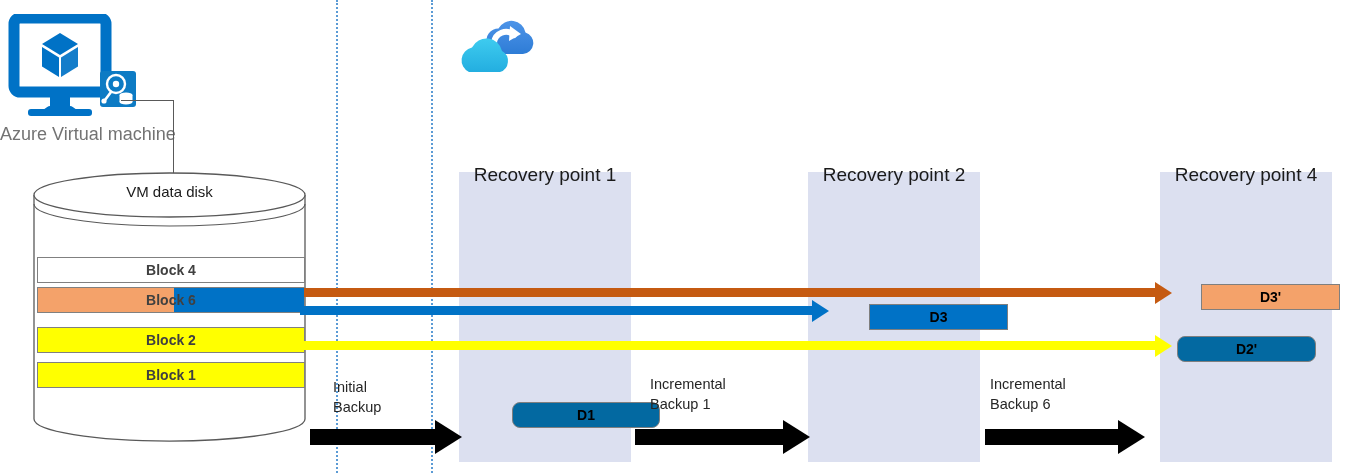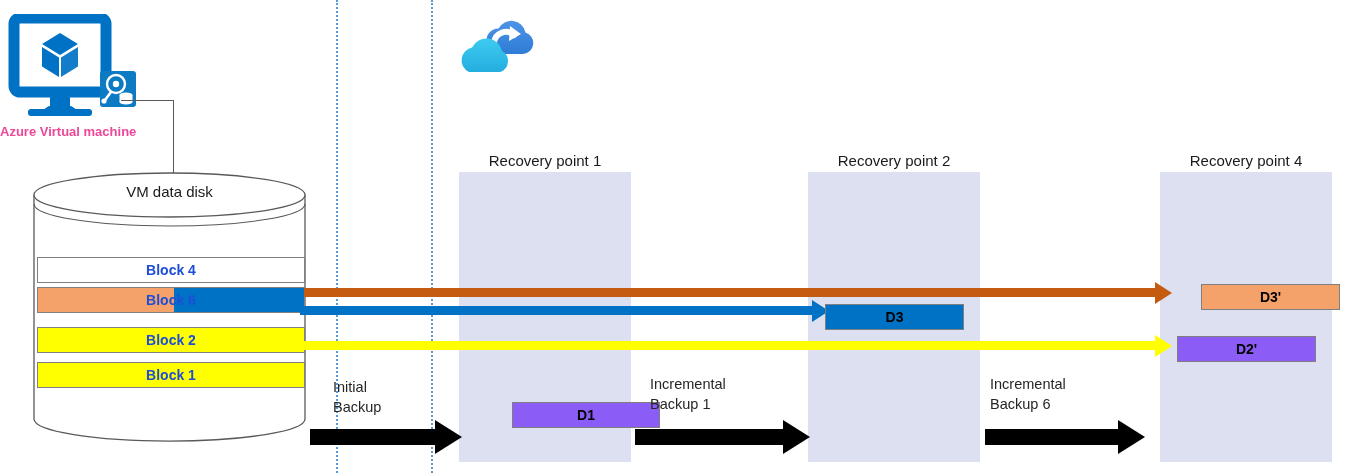--- a/index.html
+++ b/index.html
@@ -24,21 +24,21 @@
     width: 0;
     border-left: 2px dotted #5B9BD5;
     top: 0;
     height: 473px;
   }
 
   
   .vm-icon-wrap { left: 8px; top: 14px; width: 130px; height: 105px; }
   .vm-label {
     left: 0px; top: 124px; width: 175px;
-    font-size: 13px; color: #ec4899; white-space: nowrap; font-weight: bold;
+    font-size: 18px; color: #737373; white-space: nowrap;
   }
 
   
   .connector-h {
     left: 121px; top: 100px; width: 53px; height: 0;
     border-top: 1.4px solid #595959;
   }
   .connector-v {
     left: 173px; top: 100px; width: 0; height: 80px;
     border-left: 1.4px solid #595959;
@@ -54,53 +54,53 @@
     left: 33px; top: 183px; width: 273px;
     text-align: center; font-size: 15px; color: #1a1a1a;
   }
 
   
   .blk {
     left: 37px; width: 268px; height: 26px;
     box-sizing: border-box;
     border: 1.2px solid #808080;
     display: flex; align-items: center; justify-content: center;
-    font-size: 14px; font-weight: bold; color: #1d4ed8;
+    font-size: 14px; font-weight: bold; color: #404040;
     overflow: hidden;
   }
   .blk .blk-text { position: relative; z-index: 3; }
   .blk .half-left, .blk .half-right {
     position: absolute; top: 0; bottom: 0; z-index: 1;
   }
   .blk4 { top: 257px; background: #ffffff; }
   .blk3 { top: 287px; background: #F4B183; }
   .blk3 .half-left  { left: 0;    width: 136px; background: #F4A26A; }
   .blk3 .half-right { left: 136px; right: 0;    background: #0072C6; }
   .blk2 { top: 327px; background: #FFFF00; }
   .blk1 { top: 362px; background: #FFFF00; }
 
   
   .rp-col {
     top: 172px; width: 172px; height: 290px;
     background: #DCE0F0;
   }
   .rp-title {
-    top: 152px; width: 200px; text-align: center;
-    font-size: 15px; color: #1a1a1a; white-space: nowrap;
+    top: 164px; width: 200px; text-align: center;
+    font-size: 19px; color: #1a1a1a; white-space: nowrap;
   }
 
   
   .dbox {
     height: 26px; box-sizing: border-box;
     border: 1.4px solid #7f7f7f;
     display: flex; align-items: center; justify-content: center;
     font-size: 14px; font-weight: bold; color: #000;
   }
-  .dbox.yellow { background: #8b5cf6; }
-  .dbox.blue   { background: #0072C6; color: #000; }
+  .dbox.yellow { background: #0369a1; border-radius: 8px; }
+  .dbox.blue   { background: #0072C6; color: #000; margin-left: 44px; }
   .dbox.orange { background: #F4A26A; }
 
   
   .flowline { height: 0; }
   .flow-orange { border-top: 9px solid #C55A11; }
   .flow-blue   { border-top: 9px solid #0072C6; }
   .flow-yellow { border-top: 9px solid #FFFF00; }
 
   .arrowhead { width: 0; height: 0; }
   .ah-orange { border-top: 11px solid transparent; border-bottom: 11px solid transparent; border-left: 17px solid #C55A11; }

